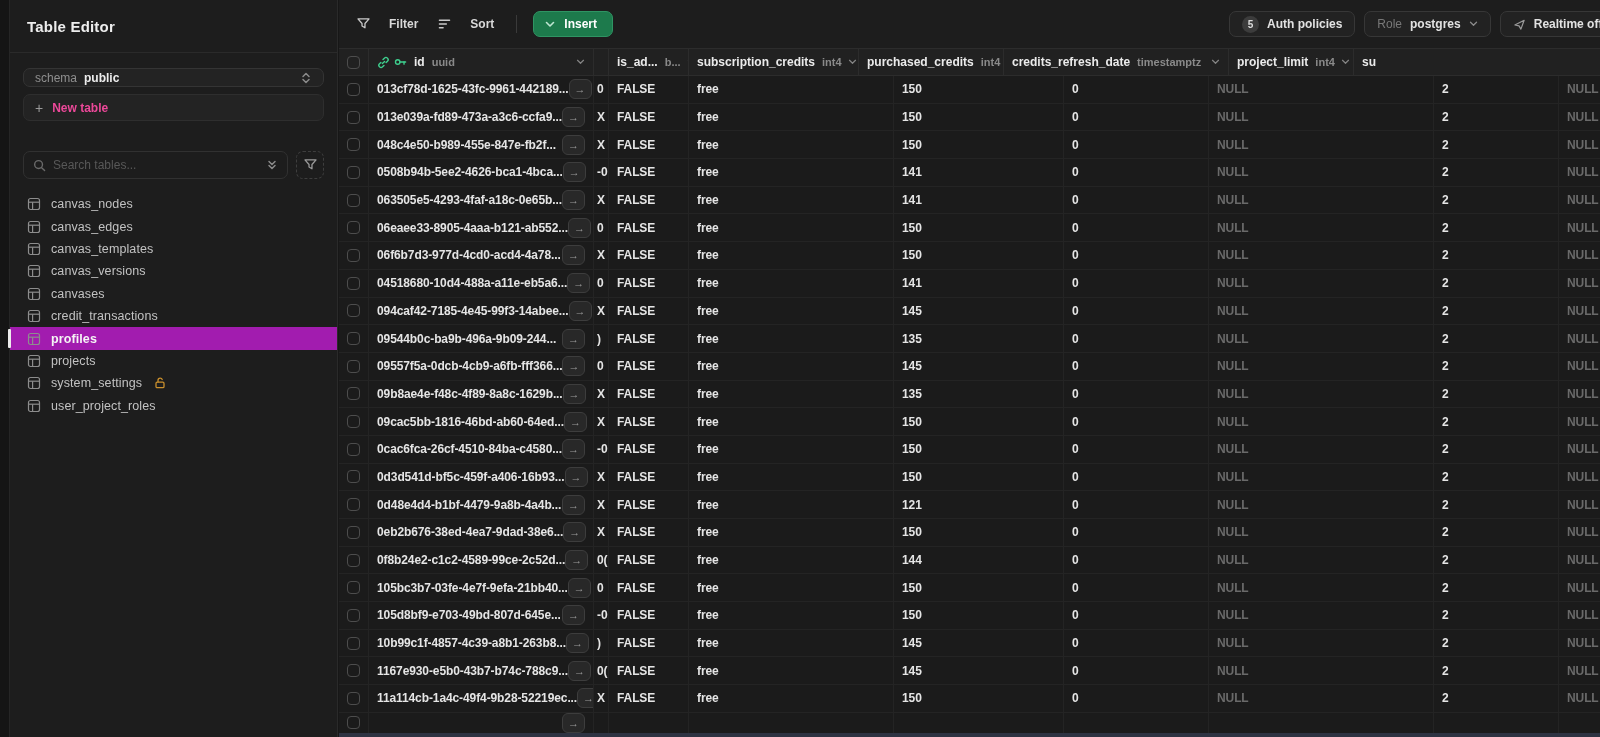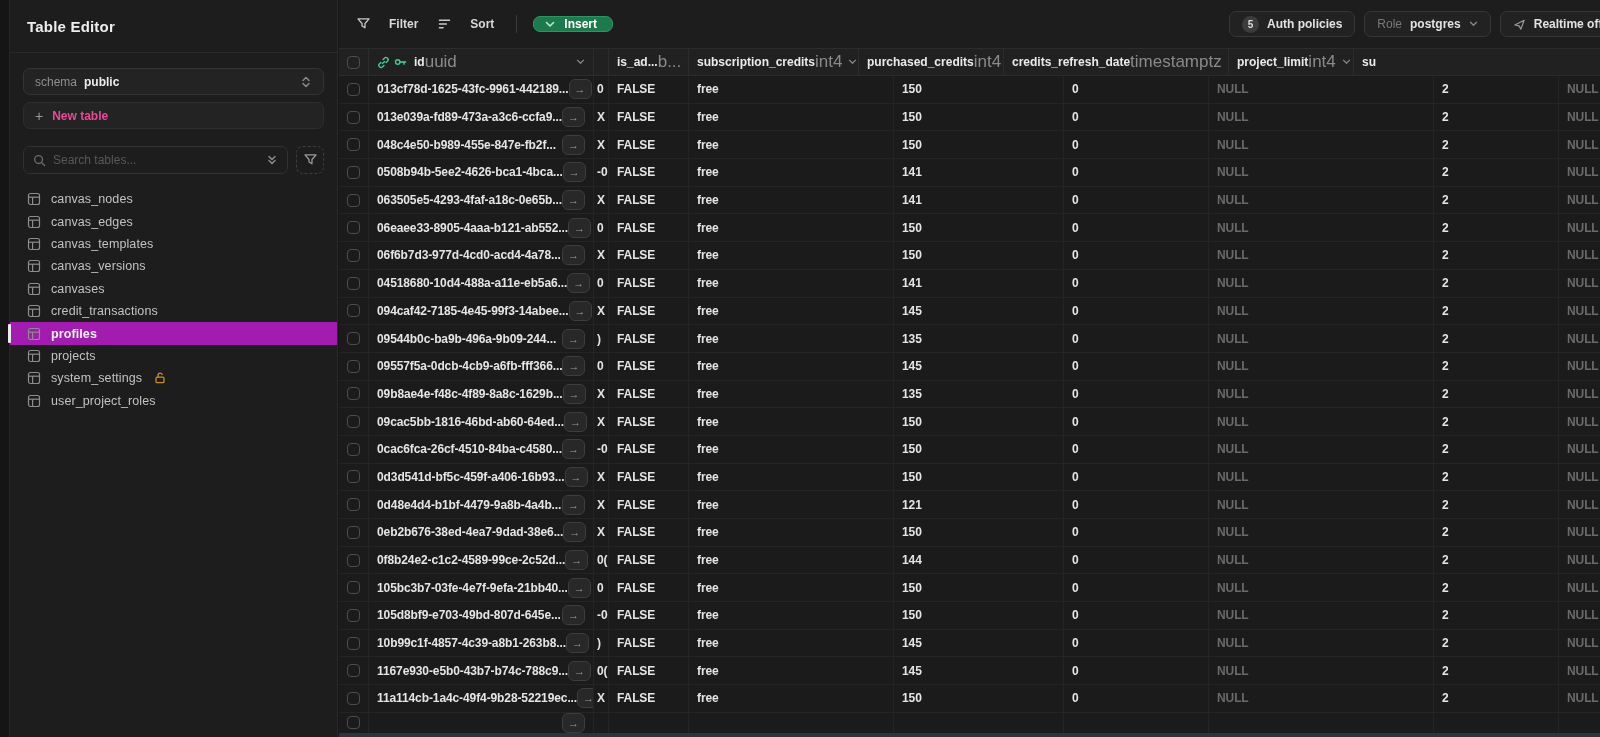--- a/index.html
+++ b/index.html
@@ -12,30 +12,30 @@
     background:#242424;border:1px solid #3e3e3e;}
 
   
   .edge-rail{position:absolute;left:0;top:0;width:10px;height:737px;background:#151515;border-right:1px solid #262626;}
 
   
   .sidebar{position:absolute;left:10px;top:0;width:328px;height:737px;background:#1d1d1d;border-right:1px solid #2a2a2a;}
   .sb-header{height:53px;display:flex;align-items:center;padding:0 17px;border-bottom:1px solid #2a2a2a;}
   .sb-title{font-size:15px;font-weight:700;color:#ededed;letter-spacing:.2px;}
   .sb-body{padding:15px 13px 0 13px;}
-  .select-box{height:27px;background:#232323;border:1px solid #343434;border-radius:7px;
+  .select-box{height:19px;background:#232323;border:1px solid #343434;border-radius:7px;
     display:flex;align-items:center;padding:0 11px;margin-bottom:7px;cursor:pointer;}
   .select-box .lbl{font-size:12px;color:#8f8f8f;margin-right:7px;}
   .select-box .val{font-size:12px;font-weight:700;color:#ececec;}
   .select-box .updown{margin-left:auto;color:#8a8a8a;}
   .btn-newtable{height:27px;background:#232323;border:1px solid #2e2e2e;border-radius:7px;
     display:flex;align-items:center;gap:9px;padding:0 11px;cursor:pointer;width:100%;}
   .btn-newtable .plus{color:#9a9a9a;font-size:14px;line-height:1;}
   .btn-newtable .txt{font-size:12px;font-weight:700;color:#ec4899;}
-  .search-row{display:flex;gap:8px;margin-top:17px;}
+  .search-row{display:flex;gap:8px;margin-top:30px;}
   .search-box{flex:1;height:28px;border:1px solid #313131;border-radius:7px;display:flex;align-items:center;padding:0 9px;background:transparent;}
   .search-box input{flex:1;background:transparent;border:0;outline:0;color:#cfcfcf;font-size:12px;
     font-family:"Liberation Sans",sans-serif;margin-left:7px;}
   .search-box input::placeholder{color:#585858;}
   .filter-sq{width:28px;height:28px;border:1px dashed #3e3e3e;border-radius:7px;display:flex;align-items:center;justify-content:center;cursor:pointer;background:transparent;}
   .tbl-list{margin-top:14px;margin-left:-13px;margin-right:-13px;}
   .tbl-item{position:relative;height:22.4px;display:flex;align-items:center;gap:10px;padding:0 17px;cursor:pointer;}
   .tbl-item .label{font-size:12.5px;font-weight:500;color:#c2c2c2;letter-spacing:.1px;}
   .tbl-item.selected{background:#a21caf;}
   .tbl-item.selected .label{color:#f4f4f4;font-weight:700;}
@@ -43,36 +43,36 @@
   .tbl-item .lock{margin-left:2px;display:flex;}
 
   
   .main{position:absolute;left:339px;top:0;right:0;bottom:0;background:#1b1b1b;overflow:hidden;}
   .toolbar{position:relative;height:48px;background:#1d1d1d;}
   .toolbar-left{position:absolute;left:8px;top:0;height:48px;display:flex;align-items:center;}
   .tb-btn{display:flex;align-items:center;gap:19px;color:#d9d9d9;font-size:12px;font-weight:700;
     padding:0 10px;height:26px;background:transparent;border:0;cursor:pointer;font-family:"Liberation Sans",sans-serif;}
   .tb-divider{width:1px;height:18px;background:#3a3a3a;margin:0 16px 0 12px;}
   .btn-insert{display:flex;align-items:center;gap:9px;background:#1d7a4c;border:1px solid #2f9463;
-    border-radius:7px;height:16px;padding:0 15px 0 11px;color:#fff;font-size:12px;font-weight:700;cursor:pointer;font-family:"Liberation Sans",sans-serif;}
+    border-radius:7px;height:26px;padding:0 15px 0 11px;color:#fff;font-size:12px;font-weight:700;cursor:pointer;font-family:"Liberation Sans",sans-serif;}
   .btn-insert .chev{color:#bfe6d2;}
   .toolbar-right{position:absolute;left:890px;top:0;height:48px;display:flex;align-items:center;gap:9px;}
   .pill-btn{display:flex;align-items:center;gap:8px;height:26px;padding:0 12px;border:1px solid #373737;
     border-radius:7px;background:#222222;color:#e2e2e2;font-size:12px;font-weight:700;white-space:nowrap;cursor:pointer;font-family:"Liberation Sans",sans-serif;}
   .badge{min-width:17px;height:17px;border-radius:50%;background:#3c3c3c;color:#dddddd;font-size:10px;
     font-weight:700;display:flex;align-items:center;justify-content:center;}
   .role-lbl{color:#787878;font-weight:500;}
   .chev-gray{color:#8a8a8a;}
 
   
   .grid{position:absolute;top:48px;left:0;right:0;bottom:0;}
   .hrow{display:flex;height:28px;background:#212121;border-top:1px solid #2c2c2c;border-bottom:1px solid #2c2c2c;}
   .hcell{display:flex;align-items:center;padding:0 8px;border-right:1px solid #2c2c2c;
     font-size:12px;color:#ebebeb;font-weight:700;overflow:hidden;white-space:nowrap;cursor:pointer;}
-  .htype{color:#8a8a8a;font-weight:400;font-size:17px;}
+  .htype{color:#8a8a8a;font-weight:700;margin-left:7px;font-size:11px;}
   .hchev{margin-left:auto;color:#848484;padding-left:6px;}
   .hicons{display:flex;align-items:center;gap:4px;margin-right:7px;color:#3ecf8e;}
 
   .tbody{position:relative;}
   .trow{display:flex;height:27.7px;border-bottom:1px solid #242424;background:#1b1b1b;}
   .trow.partial{height:20px;overflow:hidden;border-bottom:0;}
   .cell{display:flex;align-items:center;padding:0 8px;border-right:1px solid #242424;overflow:hidden;white-space:nowrap;}
   .cval{font-size:12px;font-weight:600;color:#e5e5e5;letter-spacing:-.1px;}
   .num{font-weight:700;}
   .bool{font-weight:700;}

